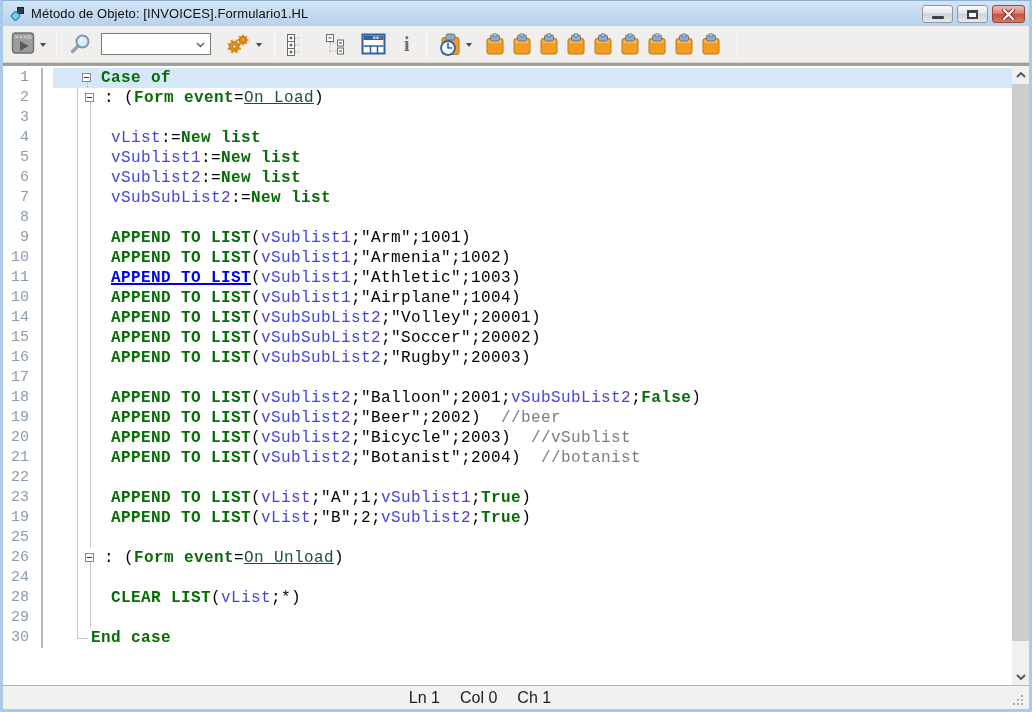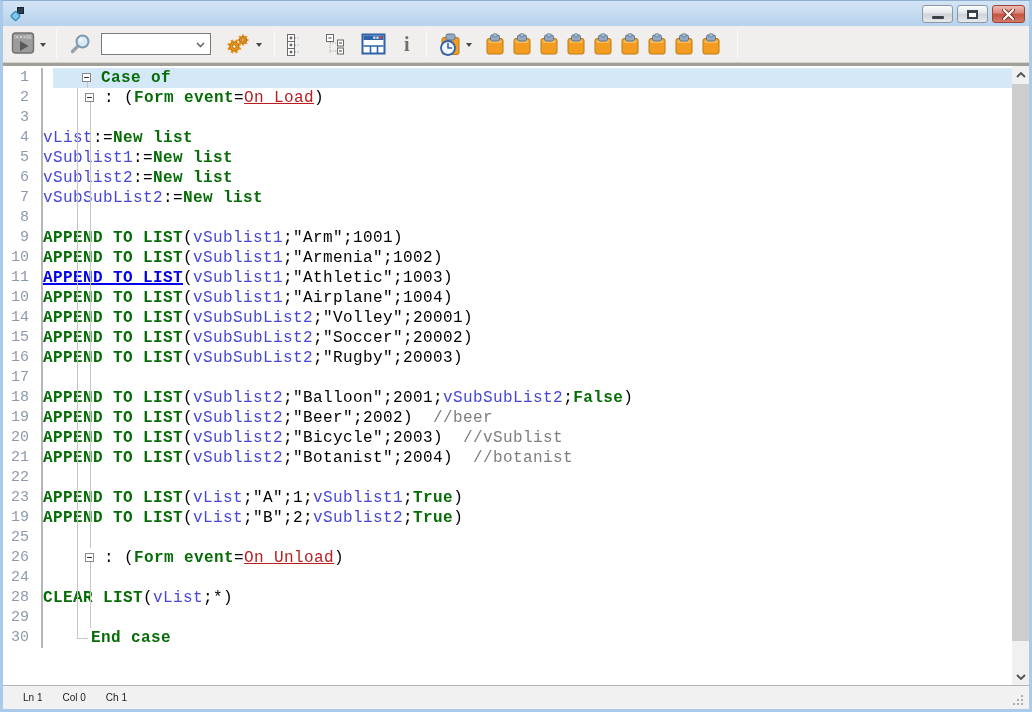--- a/index.html
+++ b/index.html
@@ -38,61 +38,62 @@
 
   
   .editor { flex:1 1 auto; background:#fff; position:relative; overflow:hidden; }
   .lines { position:absolute; left:0; top:2px; right:17px; }
   .row { display:flex; height:20px; line-height:20px;
          font-family:"Liberation Mono","DejaVu Sans Mono",monospace; font-size:16px; }
   .ln { flex:0 0 40px; width:40px; border-right:2px solid #B7B7B7; padding-right:12px;
         text-align:right; color:#8C9BAB; font-size:15px; background:#fff; }
   .code { flex:1 1 auto; position:relative; white-space:pre; letter-spacing:.4px; }
   .row.hl .code { background:#D5E8F8;margin-left:10px; }
-  .ind-a { padding-left:48px; } .ind-b { padding-left:61px; } .ind-c { }
+  .ind-a { padding-left:48px; } .ind-b { padding-left:61px; } .ind-c { padding-left:68px; }
   .gd { position:absolute; width:1px; top:0; bottom:0; background:#C6C6C6; }
   .gd.o  { left:34px; } .gd.oh { left:34px; top:14px; }
   .gd.i  { left:47px; } .gd.ih { left:47px; top:14px; }
   .gd.corner { left:34px; top:0; height:11px; bottom:auto; }
   .gd.corner::after { content:""; position:absolute; left:0; top:10px; width:11px; height:1px; background:#C6C6C6; }
   .fold { position:absolute; width:9px; height:9px; top:5px; background:#fff; border:1px solid #888; }
   .fold::after { content:""; position:absolute; left:1px; right:1px; top:3px; height:1px; background:#333; }
   .fold.b0 { left:29px; } .fold.b1 { left:42px; }
   .tk-k { color:#066C06; font-weight:bold; }
   .tk-v { color:#4646D8; }
   .tk-p { color:#000; }
-  .tk-c { color:#b91c1c; text-decoration:underline; text-decoration-thickness:1px; }
+  .tk-c { color:#14532d; text-decoration:underline; text-decoration-thickness:1px; }
   .tk-m { color:#7D7D7D; }
   .tk-s { color:#0000EE; font-weight:bold; text-decoration:underline; text-decoration-thickness:2px; }
 
   
   .vscroll { position:absolute; right:0; top:0; bottom:0; width:17px; background:#F0F0F0; }
   .sb-arrow { position:absolute; left:0; width:17px; height:17px; display:flex; align-items:center; justify-content:center; }
   .sb-arrow.up { top:0; } .sb-arrow.down { bottom:0; }
   .sb-thumb { position:absolute; left:0; top:18px; width:17px; height:557px; background:#CDCDCD; }
 
   
   .statusbar { height:24px; flex:0 0 24px; background:#F1F1F1; border-top:1px solid #B4B4B4;
-               display:flex; align-items:center; justify-content:flex-start; position:relative;
-               font-size:10px; color:#1C1C1C; }
+               display:flex; align-items:center; justify-content:center; position:relative;
+               font-size:16px; color:#1C1C1C; }
   .sb-text { margin-right:92px; display:flex; }
   .sb-text span { margin-left:20px; }
   .grip { position:absolute; right:14px; bottom:12px; width:2px; height:2px; background:transparent;
           box-shadow: 8px 0 #AFAFAF, 8px 4px #AFAFAF, 8px 8px #AFAFAF, 4px 4px #AFAFAF, 4px 8px #AFAFAF, 0 8px #AFAFAF; }
 </style>
 </head>
 <body>
 
 <div id="win">
 
   <div class="titlebar">
     <svg class="app-icon" viewBox="0 0 16 16">
       <rect x="8.5" y="1.5" width="6" height="6" fill="#2B3D4F" stroke="#18242E"></rect>
       <rect x="3" y="6.5" width="7" height="7" rx="1.5" transform="rotate(45 6.5 10)" fill="#7EC7E8" stroke="#2E7FB5" stroke-width="1.2"></rect>
     </svg>
+    <span class="title">Método de Objeto: [INVOICES].Formulario1.HL</span>
     <div class="winbtns">
       <div class="wbtn">
           <div class="g-min"></div>
         </div>
       <div class="wbtn">
           <div class="g-max"></div>
         </div>
       <div class="wbtn close">
         <svg width="13" height="11" viewBox="0 0 13 11">
           <path d="M2 1 L11 10 M11 1 L2 10" stroke="#7E2A1F" stroke-width="4" stroke-linecap="round"></path>

